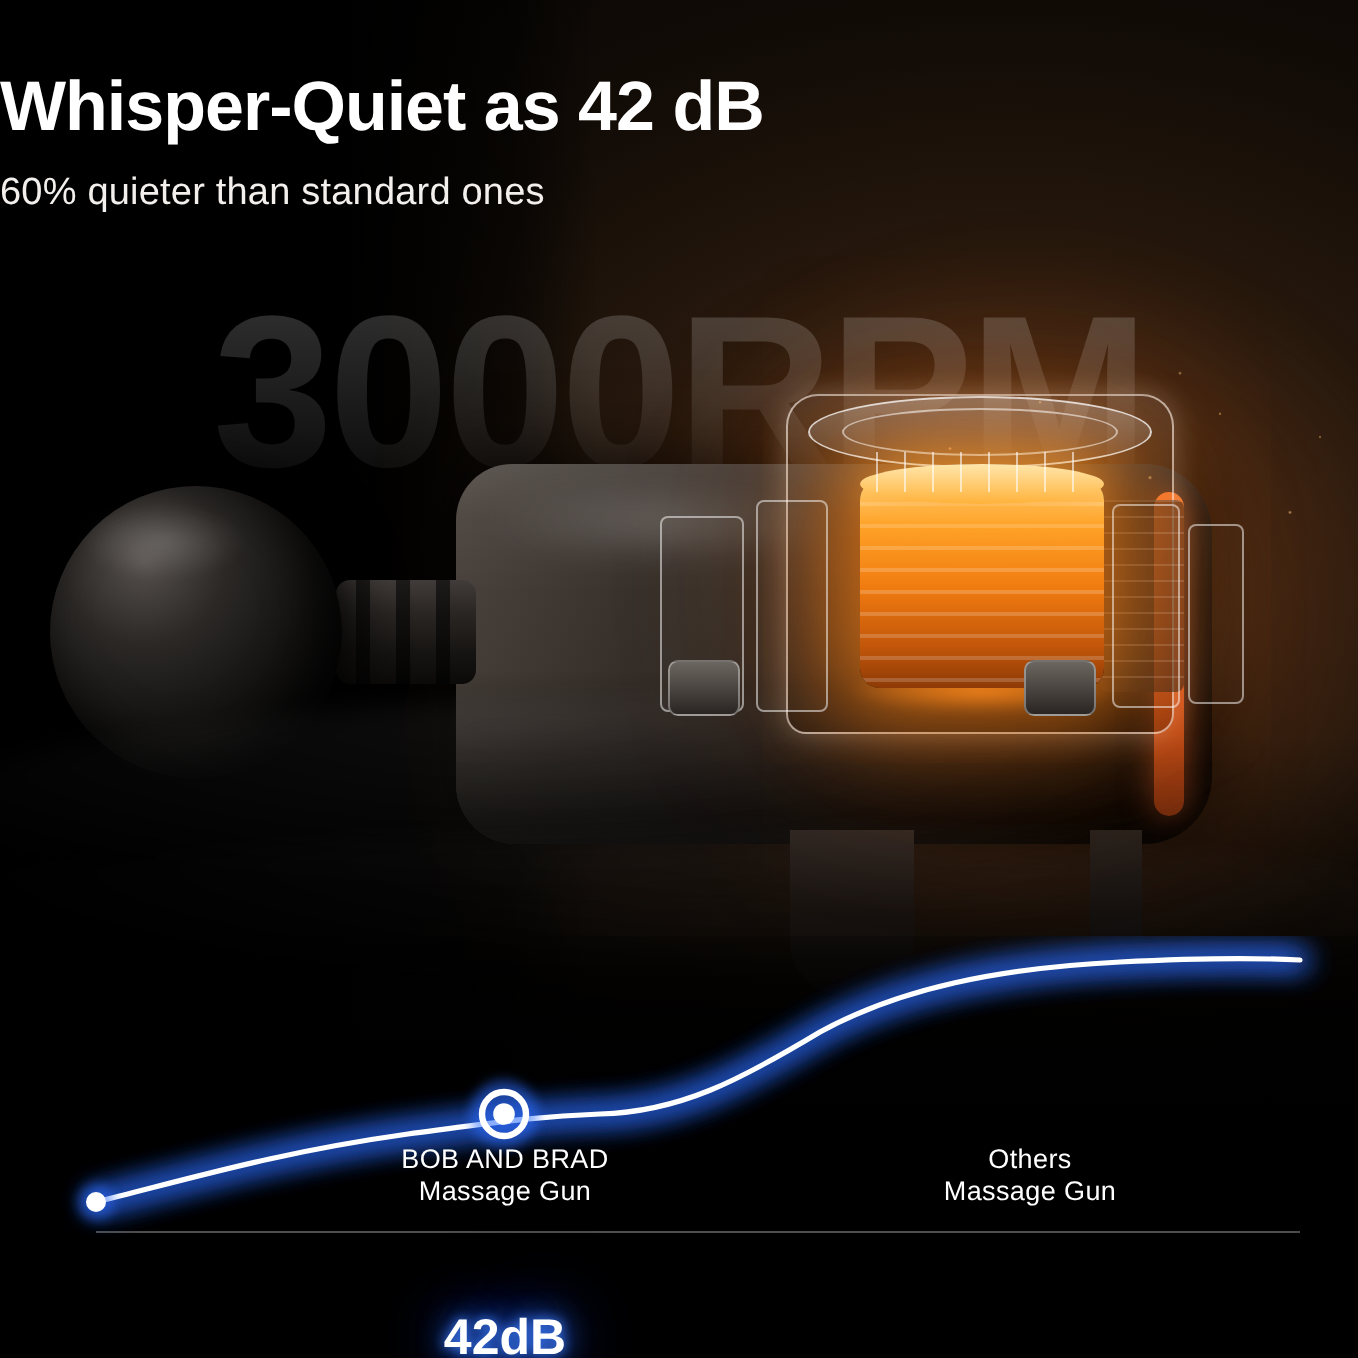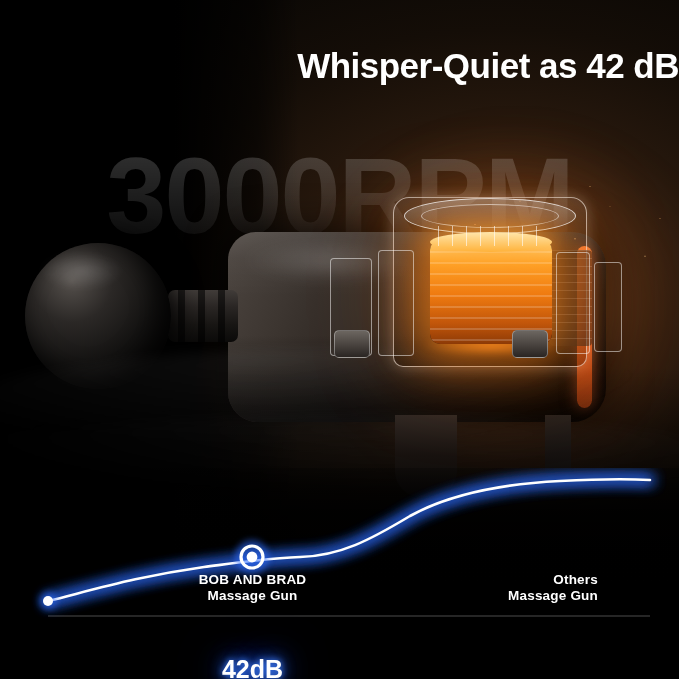--- a/index.html
+++ b/index.html
@@ -45,21 +45,21 @@
     color:rgba(255,255,255,0.085);
     background:linear-gradient(to bottom,rgba(255,255,255,.20),rgba(255,255,255,.03));
     -webkit-background-clip:text;background-clip:text;
     -webkit-text-fill-color:transparent;
     user-select:none;
     white-space:nowrap;
   }
 
   
   .headline-wrap{
-    position:absolute;left:0;right:0;top:46px;text-align:right;z-index:7;
+    position:absolute;left:0;right:0;top:34px;text-align:left;z-index:7;
   }
   .headline{
     font-size:35px;font-weight:bold;color:#fff;letter-spacing:-.5px;
     line-height:1.15;margin:0;
   }
   .subhead{
     font-size:19px;color:#f2efec;margin:12px 0 0 0;font-weight:normal;letter-spacing:.1px;
   }
 
   
@@ -199,21 +199,21 @@
   }
 
   
   .chart{
     position:absolute;left:0;top:468px;width:679px;height:211px;z-index:9;
     background:linear-gradient(to bottom, rgba(0,0,0,.25) 0%, rgba(0,0,0,.82) 22%, #000 56%);
   }
   .chart-svg{position:absolute;left:0;top:0;}
 
   .lbl{
-    position:absolute;text-align:center;color:#fff;font-weight:bold;line-height:1.22;
+    position:absolute;text-align:center;color:#fff;font-weight:normal;line-height:1.22;
     white-space:nowrap;
   }
   .lbl-series{font-size:13.5px;letter-spacing:.2px;}
   .lbl-axis{font-size:16px;font-weight:bold;letter-spacing:.2px;}
   .lbl-hero{
     font-size:25px;font-weight:bold;color:#fff;
     text-shadow:0 0 6px #3f7fff,0 0 14px #2f6dff,0 0 28px rgba(47,109,255,.85),0 0 46px rgba(30,80,220,.6);
     margin-top:36px;
   }
 </style>
@@ -223,20 +223,21 @@
 <div id="stage">
 
   <div class="bg-base"></div>
   <div class="bg-warm-glow"></div>
   <div class="bg-left-dark"></div>
 
   <div class="ghost-rpm">3000RPM</div>
 
   <div class="headline-wrap">
     <h1 class="headline">Whisper-Quiet as 42 dB</h1>
+    <p class="subhead">60% quieter than standard ones</p>
   </div>
 
   <div class="product">
 
     <div class="desk-wave"></div>
     <div class="desk-wave2"></div>
 
     <div class="gun-body">
       <div class="body-sheen"></div>
       <div class="body-lowlight"></div>
@@ -336,21 +337,21 @@
       <circle cx="252" cy="89" r="17" fill="#2f6dff" opacity="0.55" filter="url(#softGlow)"></circle>
       <circle cx="252" cy="89" r="11" fill="none" stroke="#ffffff" stroke-width="3.2"></circle>
       <circle cx="252" cy="89" r="5.4" fill="#ffffff"></circle>
     </svg>
 
     <div class="lbl lbl-series" style="left:150px;top:104px;width:205px;">
       <div>BOB AND BRAD</div>
       <div>Massage Gun</div>
     </div>
 
-    <div class="lbl lbl-series" style="left:408px;top:104px;width:190px;text-align:right;">
+    <div class="lbl lbl-series" style="left:420px;top:104px;width:190px;">
       <div>Others</div>
       <div>Massage Gun</div>
     </div>
 
 
     <div class="lbl lbl-hero" style="left:150px;top:150px;width:205px;position:absolute;text-align:center;">42dB</div>
 
   </div>
 
 </div>

